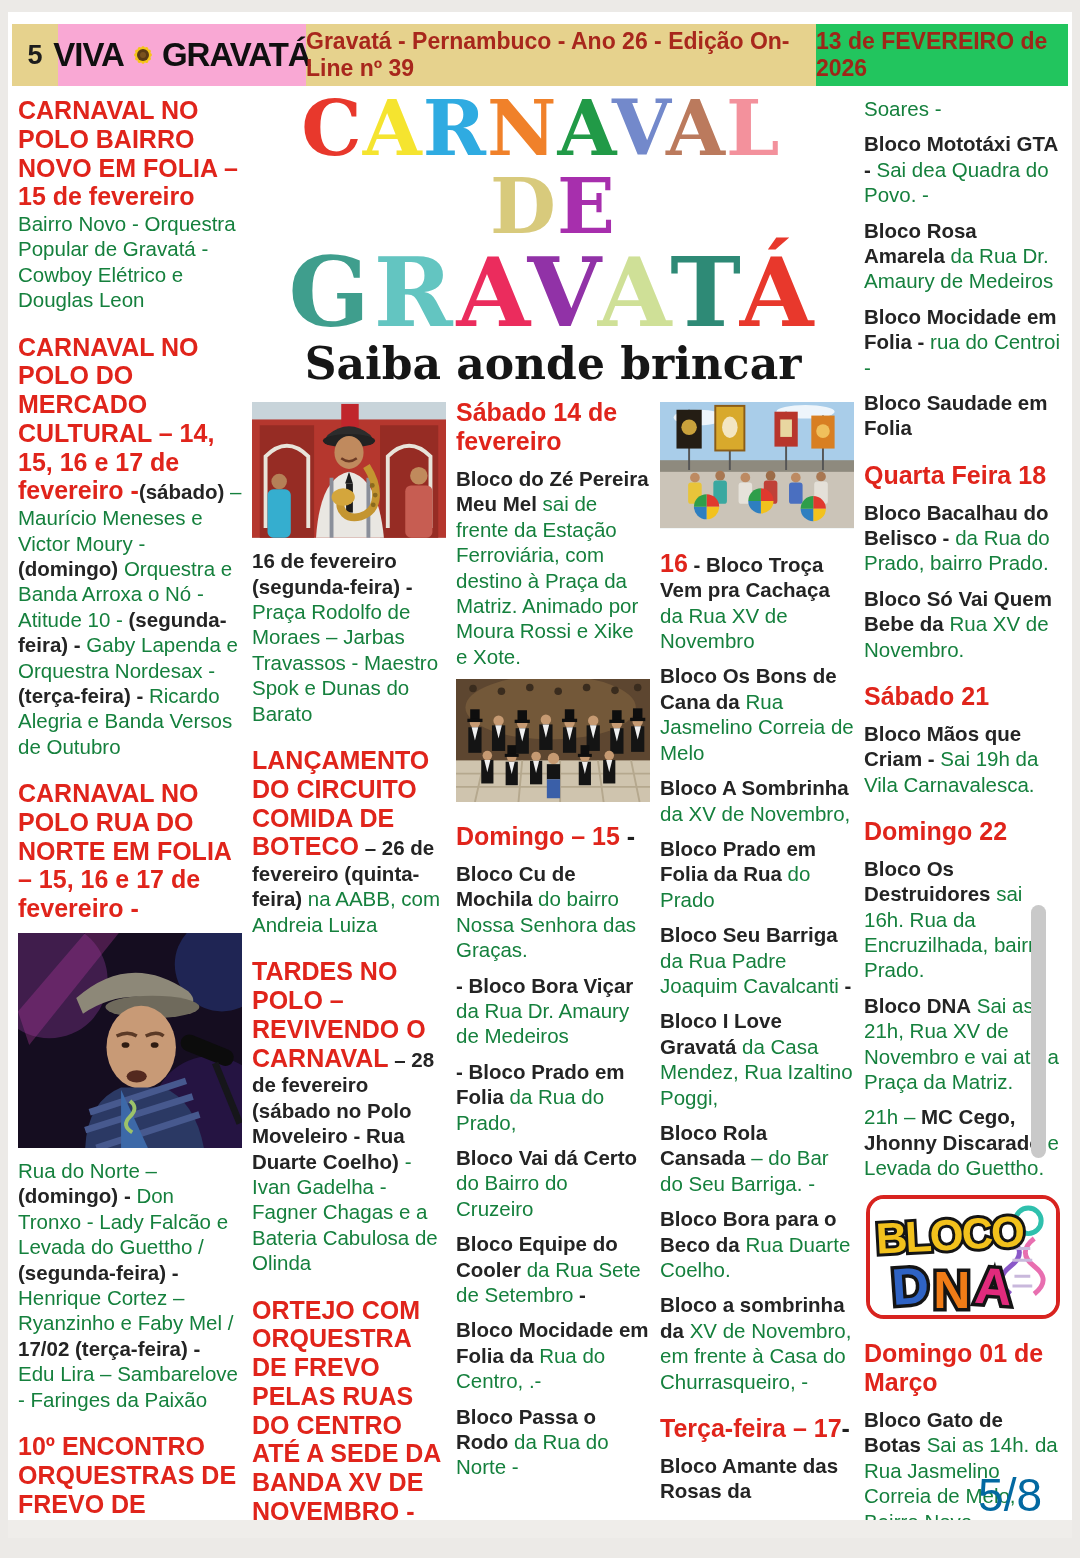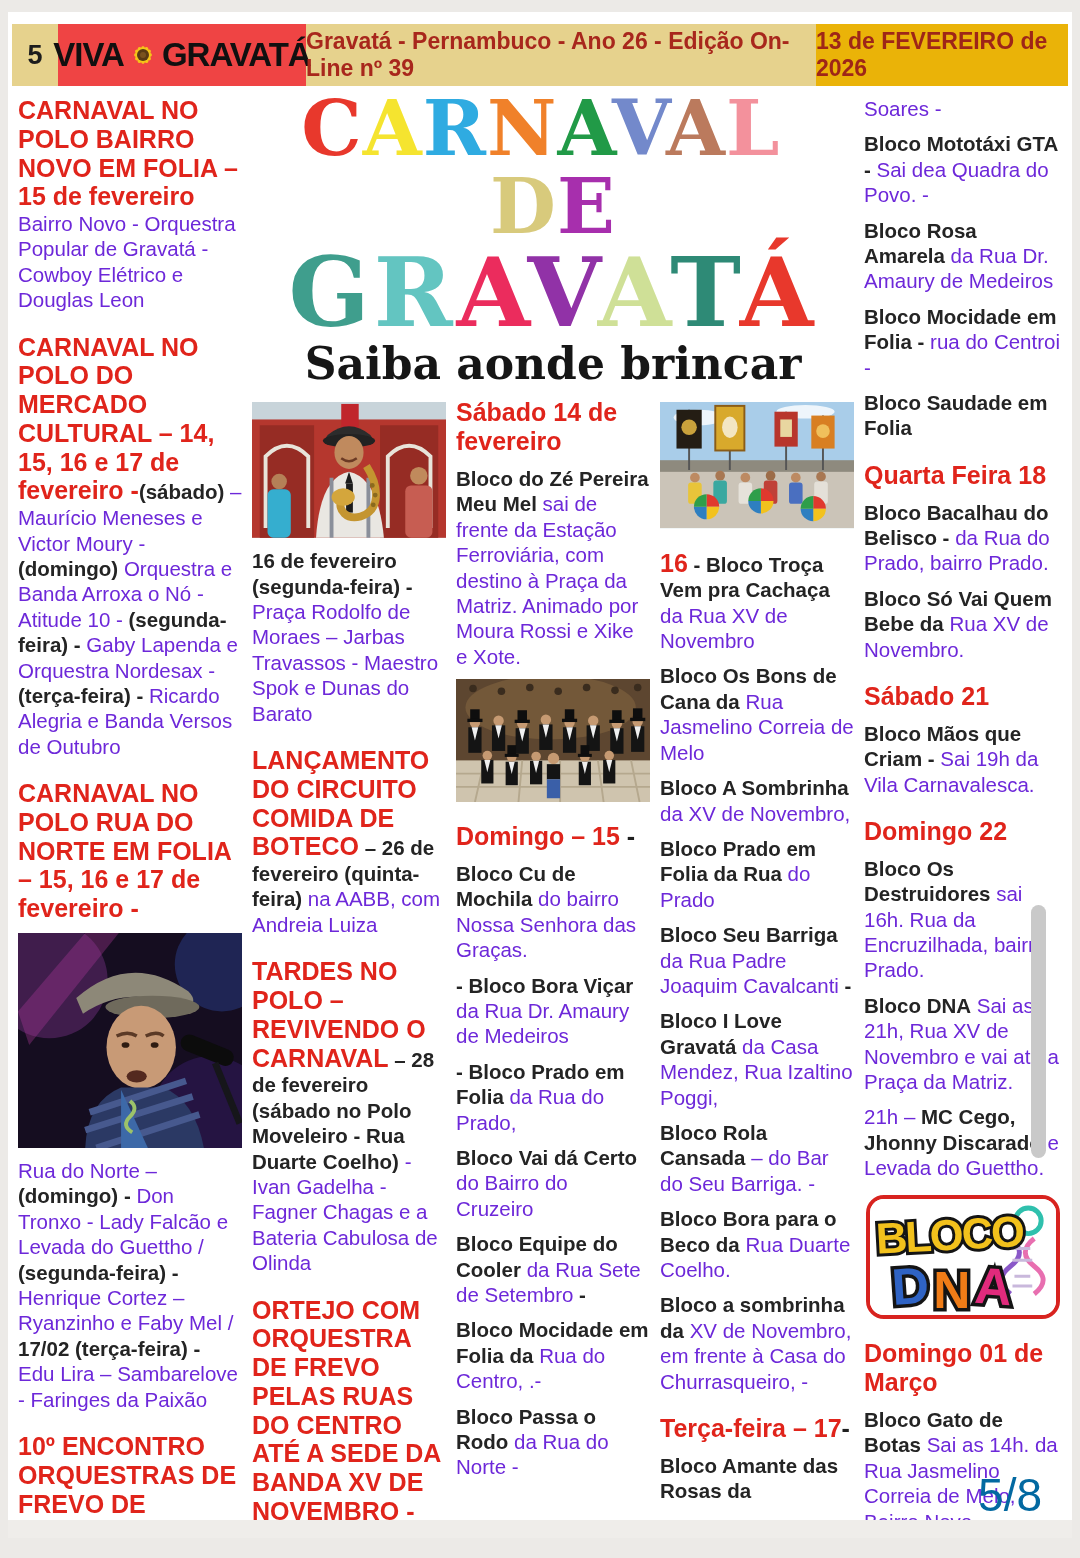--- a/index.html
+++ b/index.html
@@ -2,25 +2,25 @@
 <html><head>
 <meta charset="utf-8">
 <style>
   html,body{margin:0;padding:0;background:#eceae7;width:1080px;height:1558px;overflow:hidden;}
   .page{position:relative;margin:12px 8px 0;width:1064px;height:1526px;background:#ffffff;overflow:hidden;
         font-family:"Liberation Sans",sans-serif;}
   
   .hdr{display:flex;align-items:stretch;height:62px;margin:12px 4px 6px;background:#e6d28d;}
   .hdr-num{width:46px;display:flex;align-items:center;justify-content:center;
            font-weight:bold;font-size:27px;color:#1c1c1c;}
-  .hdr-logo{width:248px;background:#ef4444;display:flex;align-items:center;justify-content:center;gap:4px;
+  .hdr-logo{width:248px;background:#f9a8d4;display:flex;align-items:center;justify-content:center;gap:4px;
             color:#101010;font-weight:bold;font-size:33px;letter-spacing:-1px;}
   .hdr-mid{flex:1;display:flex;align-items:center;justify-content:center;
            font-weight:bold;font-size:23px;color:#a8271c;}
-  .hdr-date{width:252px;background:#eab308;display:flex;align-items:center;justify-content:center;
+  .hdr-date{width:252px;background:#22c55e;display:flex;align-items:center;justify-content:center;
             font-weight:bold;font-size:23px;color:#9e2618;}
   
   .content{display:flex;gap:10px;padding:4px 10px 0;}
   .col{min-width:0;}
   .col1{width:224px;}
   .col5{width:198px;}
   .middle{flex:1;display:flex;flex-direction:column;}
   .midcols{display:flex;gap:10px;}
   .midcols .col{flex:1;}
   
@@ -28,21 +28,21 @@
   .mast .l1{font-family:"DejaVu Serif",serif;font-weight:bold;font-size:76px;line-height:1.02;letter-spacing:1px;}
   .mast .l2{font-family:"DejaVu Serif",serif;font-weight:bold;font-size:95px;line-height:1.0;letter-spacing:4px;}
   .mast .sub{font-family:"DejaVu Serif",serif;font-weight:bold;font-size:44px;line-height:1.1;color:#161616;letter-spacing:0px;}
   .mast .sp{display:inline-block;width:.32em;}
   
   p.blk{margin:0 0 10px;line-height:1.24;}
   p.blk.mt{margin-top:20px;}
   .s-h {font-weight:bold;font-size:25px;line-height:1.15;color:#e0241b;}
   .s-hb{font-weight:bold;font-size:25px;line-height:1.15;color:#1f1f1f;}
   .s-b {font-weight:bold;font-size:20.5px;color:#242424;}
-  .s-n {font-weight:normal;font-size:20.5px;color:#6d28d9;}
+  .s-n {font-weight:normal;font-size:20.5px;color:#15803d;}
   
   .ph{margin:4px 0 10px;line-height:0;}
   .ph svg{width:100%;height:auto;display:block;}
   .logo-dna{border:4px solid #d8231f;border-radius:18px;background:#fff;overflow:hidden;margin:14px 2px 10px;}
   
   .scrollthumb{position:absolute;right:26px;top:893px;width:15px;height:253px;border-radius:8px;background:#c9c9c9;}
   .pagenum{position:absolute;right:30px;top:1456px;font-size:46px;color:#0369a1;}
   .botstrip{position:absolute;left:0;right:0;bottom:0;height:18px;background:#efedea;}
 </style>
 </head>

